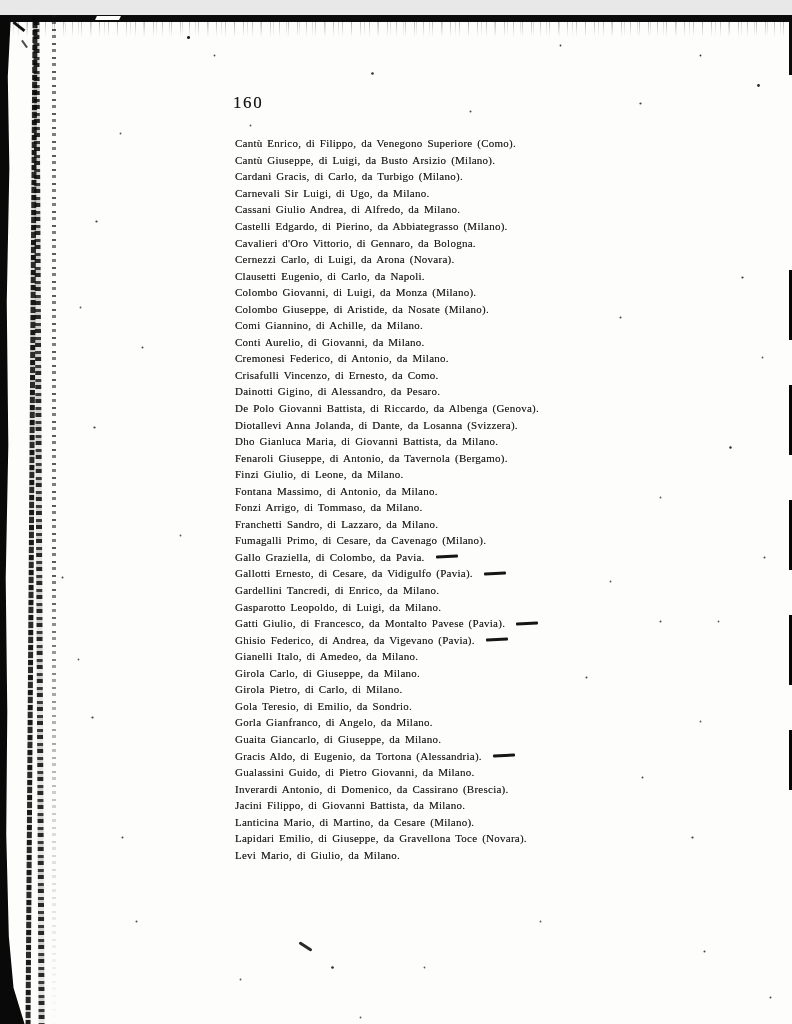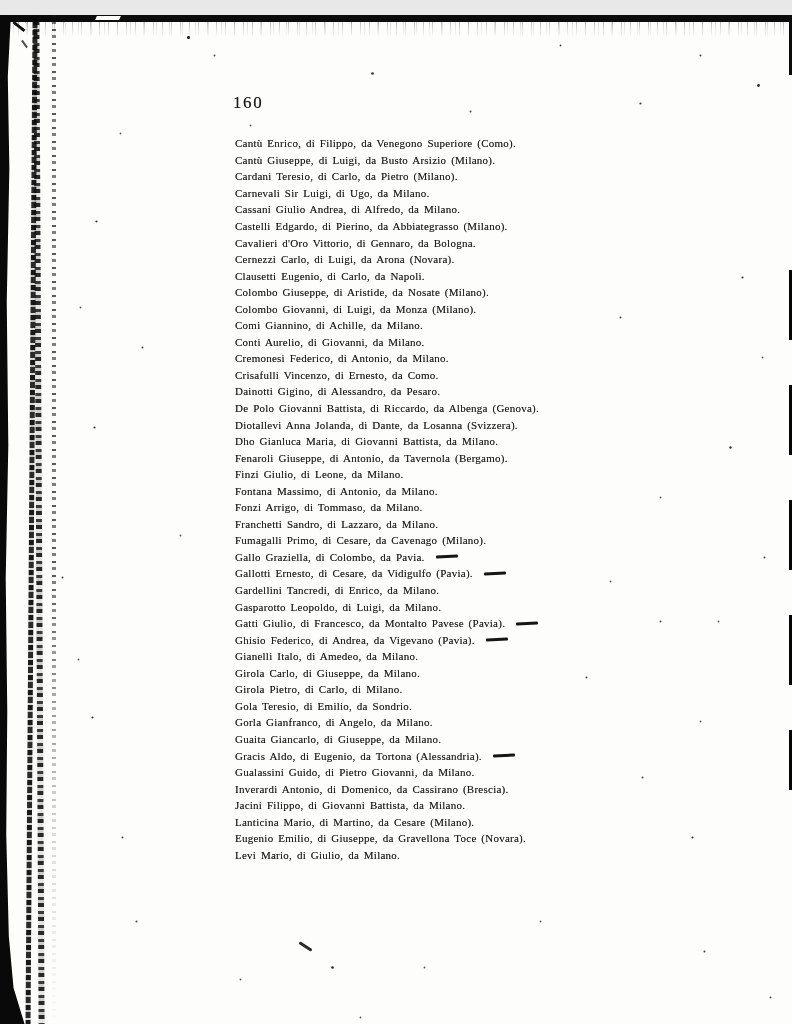--- a/index.html
+++ b/index.html
@@ -102,47 +102,47 @@
 
   <div class="page-number">160</div>
   <div class="name-list">
       <div class="entry">
         <span>Cantù Enrico, di Filippo, da Venegono Superiore (Como).</span>
       </div>
       <div class="entry">
         <span>Cantù Giuseppe, di Luigi, da Busto Arsizio (Milano).</span>
       </div>
       <div class="entry">
-        <span>Cardani Teresio, di Carlo, da Pietro (Milano).</span>
+        <span>Cardani Gracis, di Carlo, da Turbigo (Milano).</span>
       </div>
       <div class="entry">
         <span>Carnevali Sir Luigi, di Ugo, da Milano.</span>
       </div>
       <div class="entry">
         <span>Cassani Giulio Andrea, di Alfredo, da Milano.</span>
       </div>
       <div class="entry">
         <span>Castelli Edgardo, di Pierino, da Abbiategrasso (Milano).</span>
       </div>
       <div class="entry">
         <span>Cavalieri d'Oro Vittorio, di Gennaro, da Bologna.</span>
       </div>
       <div class="entry">
         <span>Cernezzi Carlo, di Luigi, da Arona (Novara).</span>
       </div>
       <div class="entry">
         <span>Clausetti Eugenio, di Carlo, da Napoli.</span>
       </div>
       <div class="entry">
+        <span>Colombo Giovanni, di Luigi, da Monza (Milano).</span>
+      </div>
+      <div class="entry">
         <span>Colombo Giuseppe, di Aristide, da Nosate (Milano).</span>
       </div>
       <div class="entry">
-        <span>Colombo Giovanni, di Luigi, da Monza (Milano).</span>
-      </div>
-      <div class="entry">
         <span>Comi Giannino, di Achille, da Milano.</span>
       </div>
       <div class="entry">
         <span>Conti Aurelio, di Giovanni, da Milano.</span>
       </div>
       <div class="entry">
         <span>Cremonesi Federico, di Antonio, da Milano.</span>
       </div>
       <div class="entry">
         <span>Crisafulli Vincenzo, di Ernesto, da Como.</span>
@@ -227,20 +227,20 @@
       <div class="entry">
         <span>Inverardi Antonio, di Domenico, da Cassirano (Brescia).</span>
       </div>
       <div class="entry">
         <span>Jacini Filippo, di Giovanni Battista, da Milano.</span>
       </div>
       <div class="entry">
         <span>Lanticina Mario, di Martino, da Cesare (Milano).</span>
       </div>
       <div class="entry">
-        <span>Eugenio Emilio, di Giuseppe, da Gravellona Toce (Novara).</span>
+        <span>Lapidari Emilio, di Giuseppe, da Gravellona Toce (Novara).</span>
       </div>
       <div class="entry">
         <span>Levi Mario, di Giulio, da Milano.</span>
       </div>
     </div>
 
 </div>
 
 </body></html>

